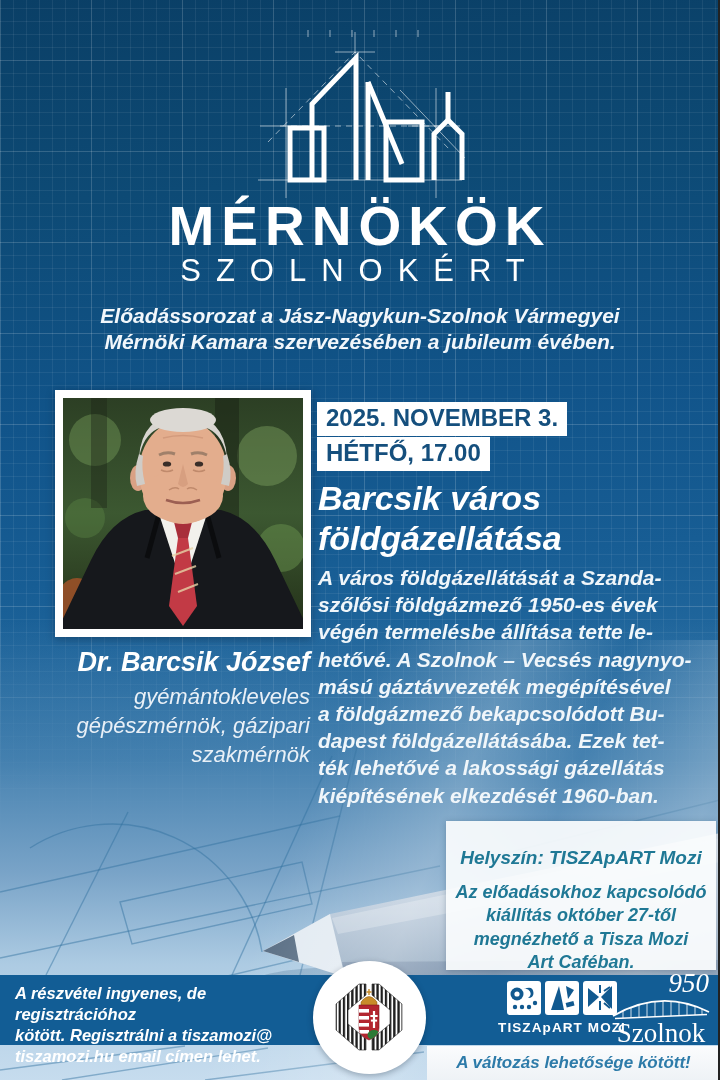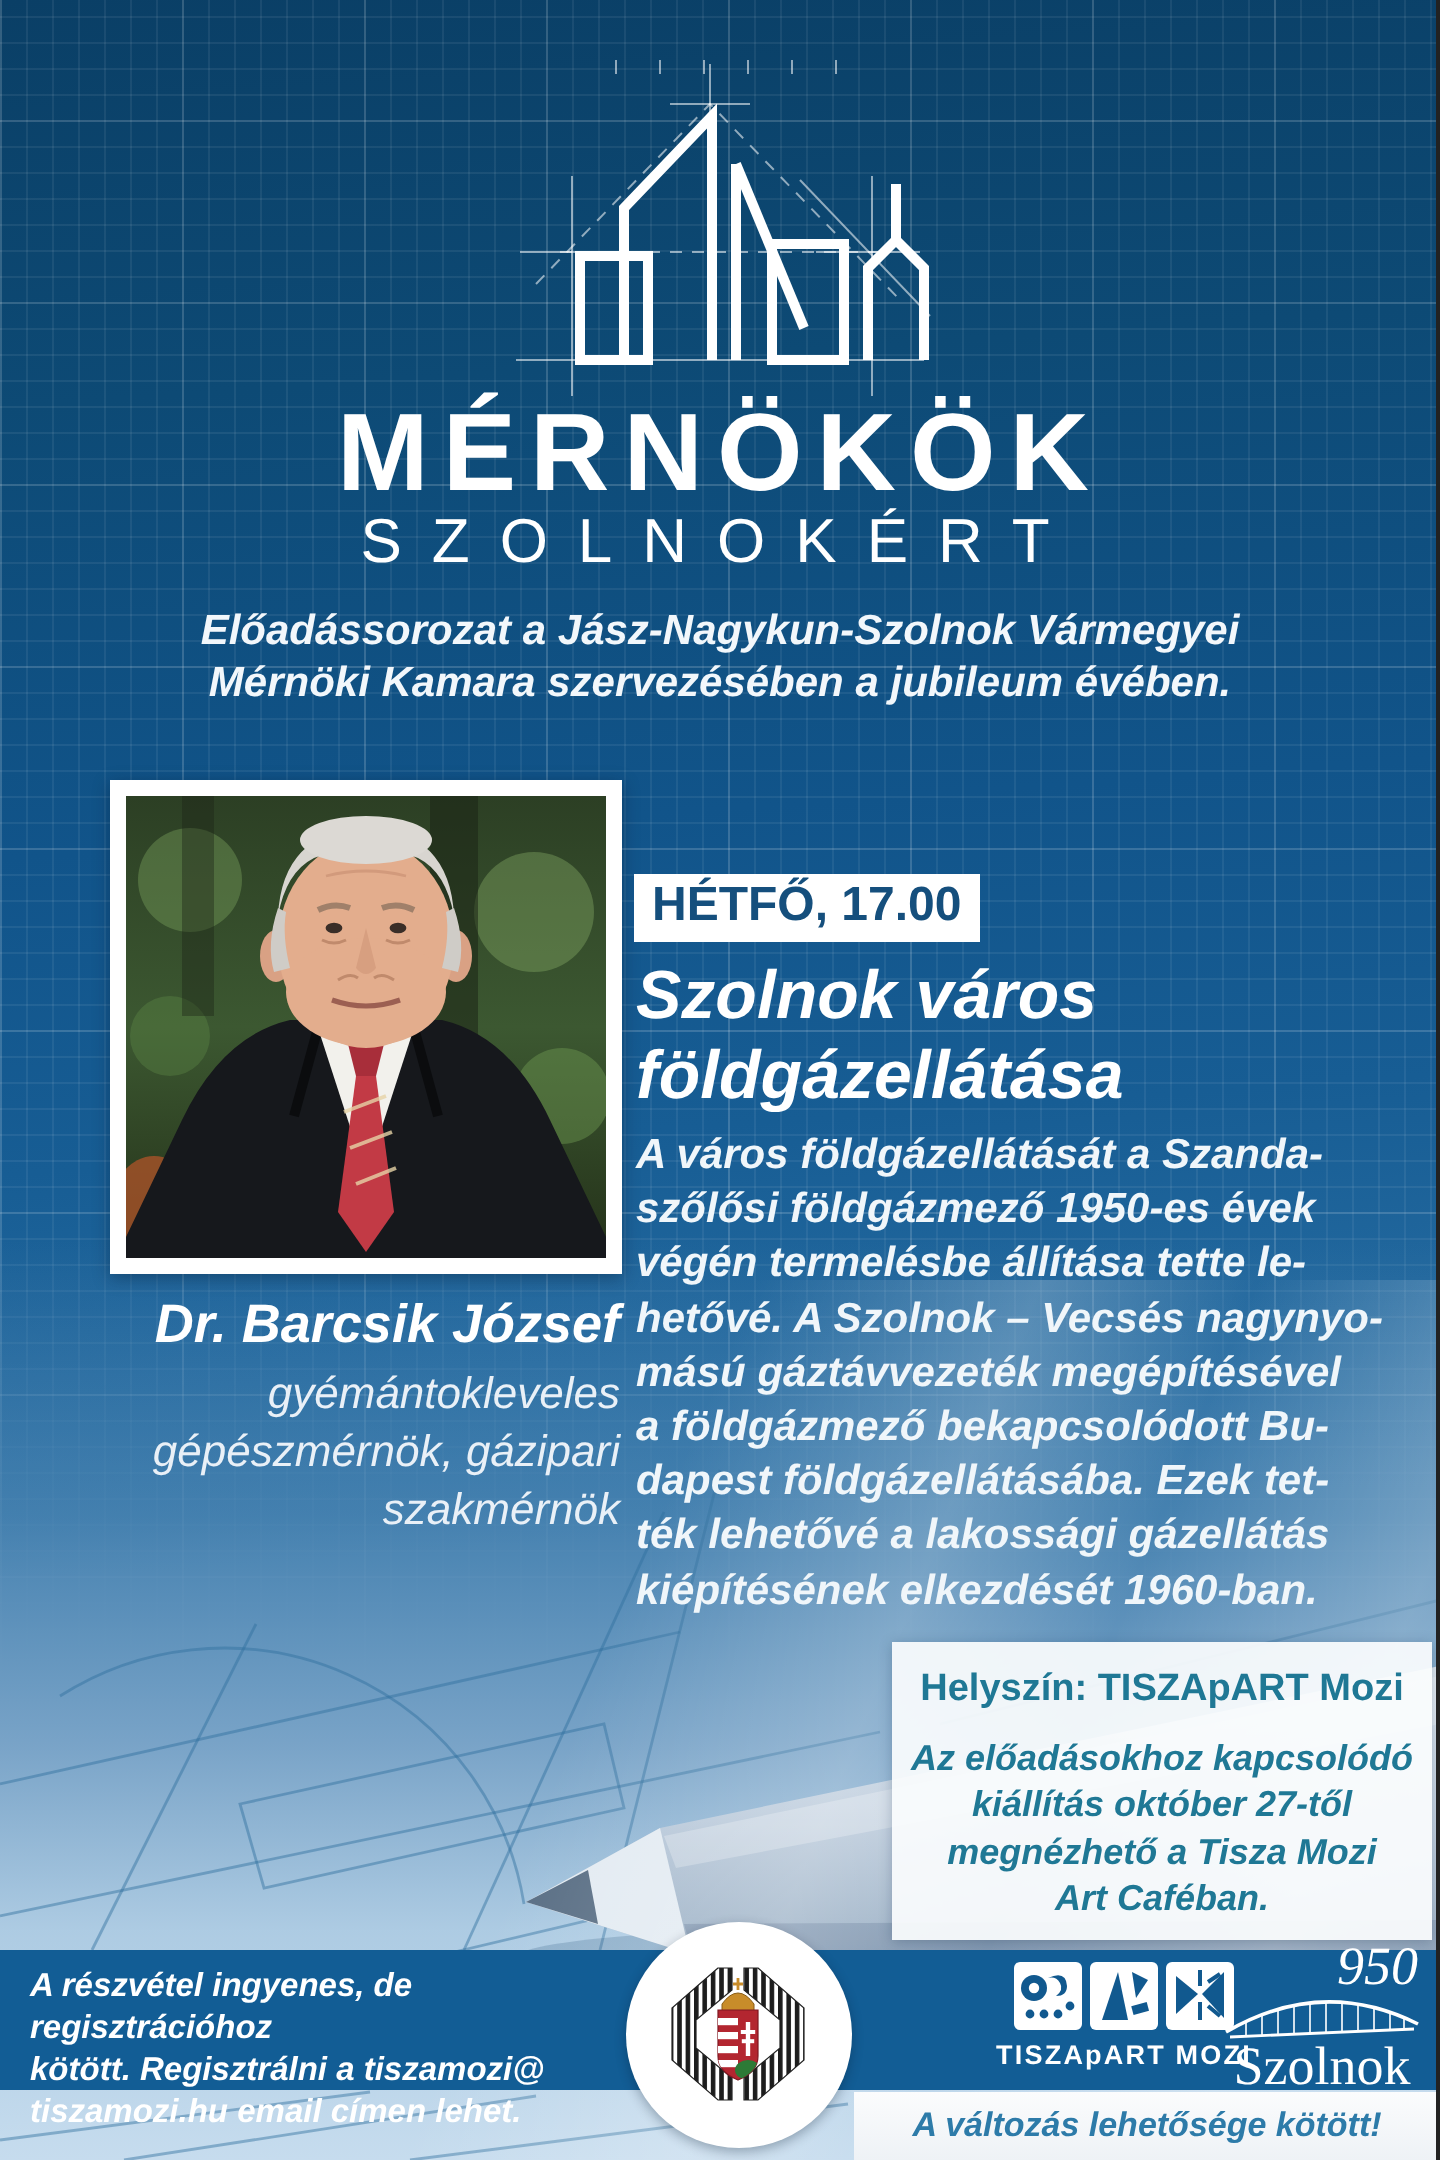--- a/index.html
+++ b/index.html
@@ -42,21 +42,21 @@
   .badge1{top:402px;}
   .badge2{top:437px;}
   .event-title{position:absolute;left:318px;top:478px;color:#fff;
     font-size:34px;font-weight:bold;line-height:1.18;}
   .event-desc{position:absolute;left:318px;top:564px;width:402px;color:#f0f6fa;
     font-size:21px;font-weight:bold;line-height:1.295;}
   
   .venue-box{position:absolute;left:446px;top:821px;width:270px;height:149px;
     background:rgba(250,252,253,.93);text-align:center;color:#1f7895;
     box-shadow:0 1px 6px rgba(10,40,70,.25);}
-  .venue-loc{margin-top:13px;font-size:19px;font-weight:bold;}
+  .venue-loc{margin-top:26px;font-size:19px;font-weight:bold;font-style:italic;}
   .venue-addr{margin-top:1px;font-size:14.5px;font-weight:bold;font-style:italic;}
   .venue-note{margin-top:12px;font-size:18px;font-weight:bold;font-style:italic;line-height:1.3;}
   
   .band{position:absolute;left:0;top:975px;width:720px;height:70px;background:#125d95;}
   .reg{position:absolute;left:15px;top:983px;width:310px;color:#fff;
     font-size:16.5px;font-weight:bold;font-style:italic;line-height:1.28;}
   .mmk{position:absolute;left:313px;top:961px;width:113px;height:113px;border-radius:50%;
     background:#fff;box-shadow:0 2px 6px rgba(0,20,40,.3);}
   .mmk svg{position:absolute;left:13px;top:13px;}
   .tiszapart{position:absolute;left:457px;top:981px;width:130px;text-align:center;margin-left:40px;}
@@ -186,22 +186,23 @@
     </svg>
   </div>
 
   <div class="speaker">
     <div class="speaker-name">Dr. Barcsik József</div>
     <div class="speaker-cred ml">gyémántokleveles
 gépészmérnök, gázipari
 szakmérnök</div>
   </div>
 
+  <div class="badge badge1">2025. NOVEMBER 3.</div>
   <div class="badge badge2">HÉTFŐ, 17.00</div>
-  <div class="event-title ml">Szolnok város
+  <div class="event-title ml">Barcsik város
 földgázellátása</div>
   <div class="event-desc ml">A város földgázellátását a Szanda-
 szőlősi földgázmező 1950-es évek
 végén termelésbe állítása tette le-
 hetővé. A Szolnok – Vecsés nagynyo-
 mású gáztávvezeték megépítésével
 a földgázmező bekapcsolódott Bu-
 dapest földgázellátásába. Ezek tet-
 ték lehetővé a lakossági gázellátás
 kiépítésének elkezdését 1960-ban.</div>

